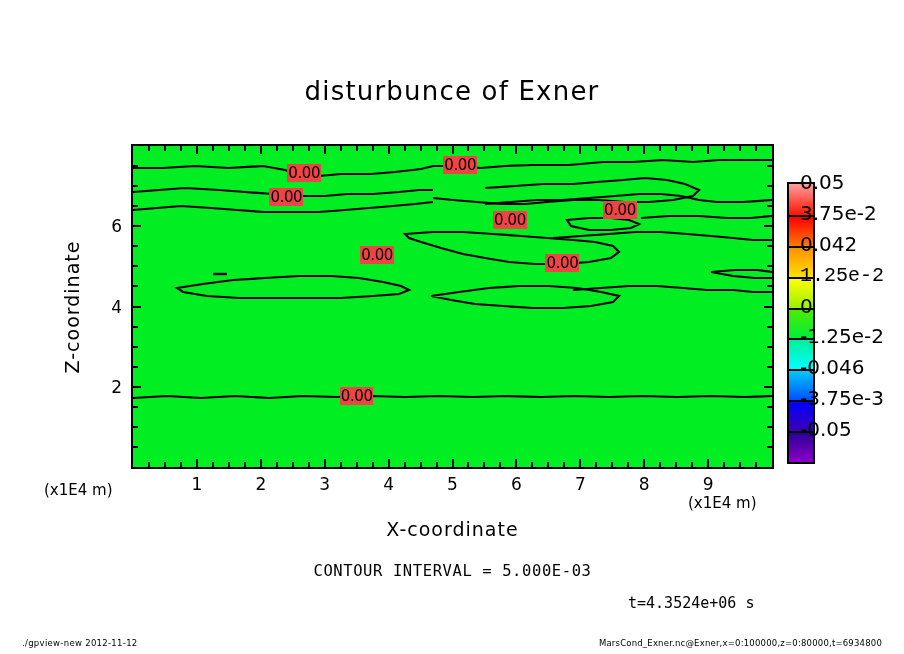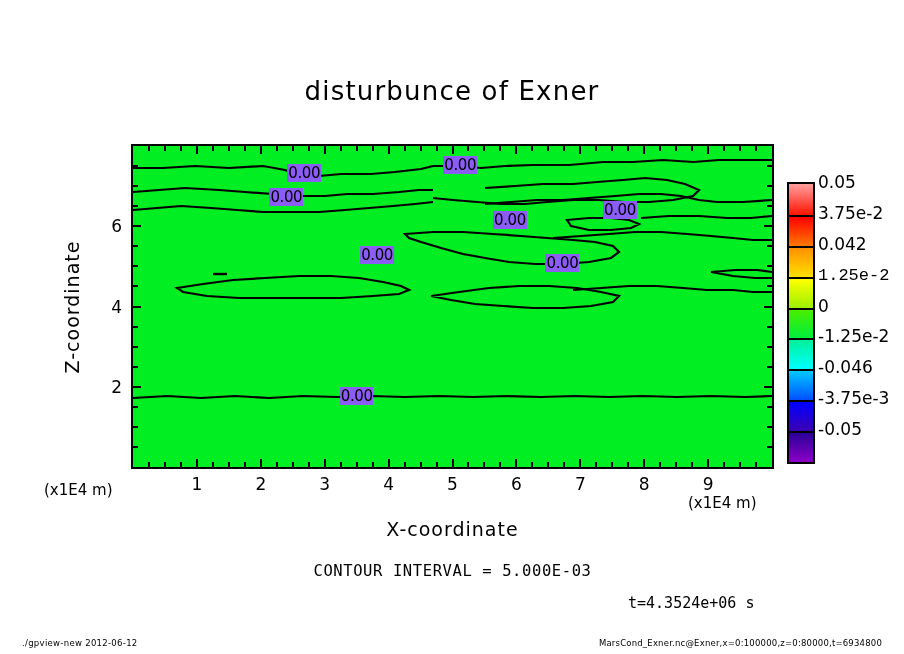--- a/index.html
+++ b/index.html
@@ -98,32 +98,32 @@
   
   #colorbar{
     left:787px;top:182px;
     width:24px;height:278px;
     border:2px solid #000;
     box-sizing:content-box;
   }
   .cb-band{width:24px;position:relative;}
   .cb-band + .cb-band{border-top:2px solid #000;}
   .cb-label{
-    position:absolute;left:818px;
-    font-size:17px;color:#000;
+    position:absolute;left:800px;
+    font-size:20px;color:#000;
     transform:translateY(-50%);
     white-space:nowrap;
     font-family:"DejaVu Sans", sans-serif;
   }
 
   .clabel{
     position:absolute;
     font-size:15px;color:#000;
     transform:translate(-50%,-50%);
-    background:#8b5cf6;
+    background:#ef4444;
     padding:0 1px;
     letter-spacing:-0.4px;
     font-family:"DejaVu Sans", sans-serif;
   }
 </style>
 </head>
 <body>
 
 <div class="abs" id="plot-title">disturbunce of Exner</div>
 
@@ -338,14 +338,14 @@
     <div class="cb-label" style="top: 274.667px; font-family: Liberation Mono, monospace;">1.25e-2</div>
     <div class="cb-label" style="top: 305.556px;">0</div>
     <div class="cb-label" style="top: 336.444px;">-1.25e-2</div>
     <div class="cb-label" style="top: 367.333px;">-0.046</div>
     <div class="cb-label" style="top: 398.222px;">-3.75e-3</div>
     <div class="cb-label" style="top: 429.111px;">-0.05</div>
   </div>
 
 <div class="abs" id="contour-interval">CONTOUR INTERVAL = 5.000E-03</div>
 <div class="abs" id="time-label">t=4.3524e+06 s</div>
-<div class="abs" id="footer-left">./gpview-new  2012-06-12</div>
+<div class="abs" id="footer-left">./gpview-new  2012-11-12</div>
 <div class="abs" id="footer-right">MarsCond_Exner.nc@Exner,x=0:100000,z=0:80000,t=6934800</div>
 
 </body></html>

